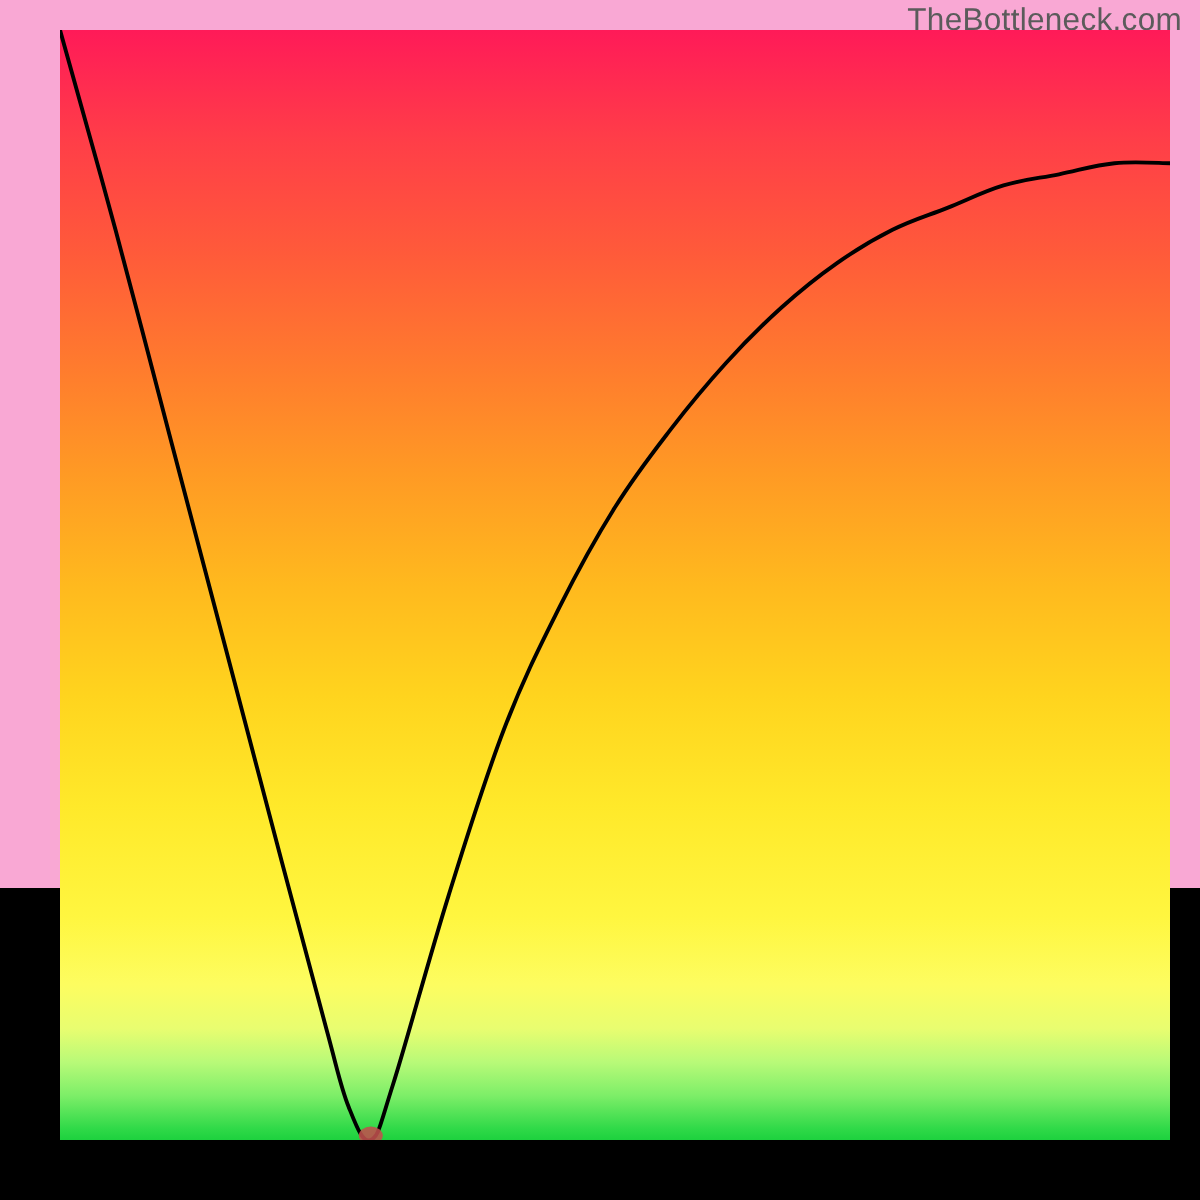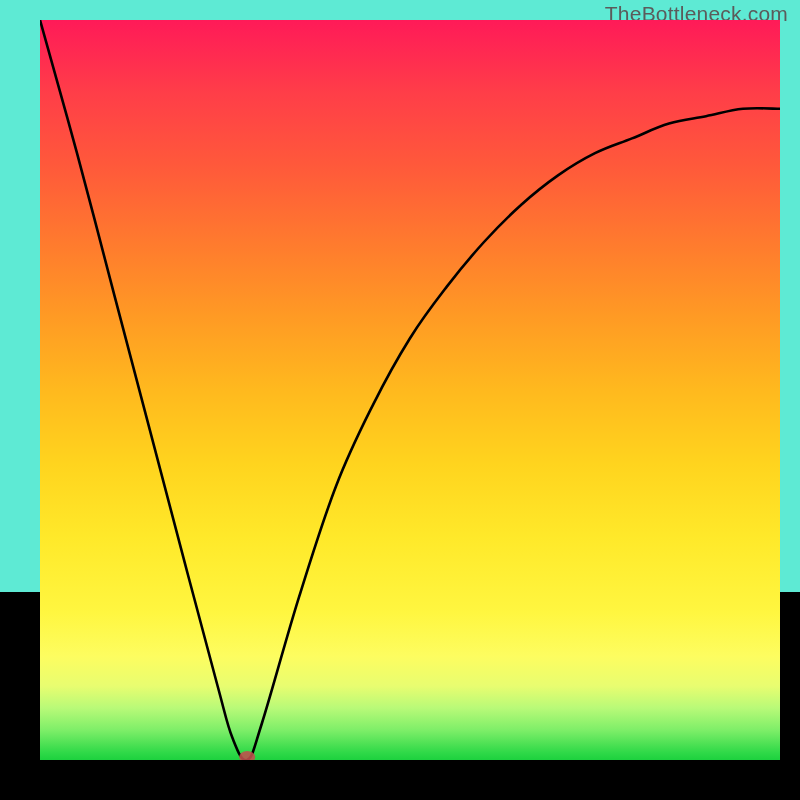--- a/index.html
+++ b/index.html
@@ -7,21 +7,21 @@
     padding: 0;
     width: 800px;
     height: 800px;
     background: #000;
     overflow: hidden;
   }
   .plot-wrapper {
     position: relative;
     width: 800px;
     height: 592px;
-    background: #5eead4;
+    background: #f9a8d4;
   }
   .plot-area {
     position: absolute;
     left: 40px;
     top: 20px;
     width: 740px;
     height: 740px;
     background: linear-gradient(to bottom,
       #ff1a58 0%,
       #ff3e48 10%,

